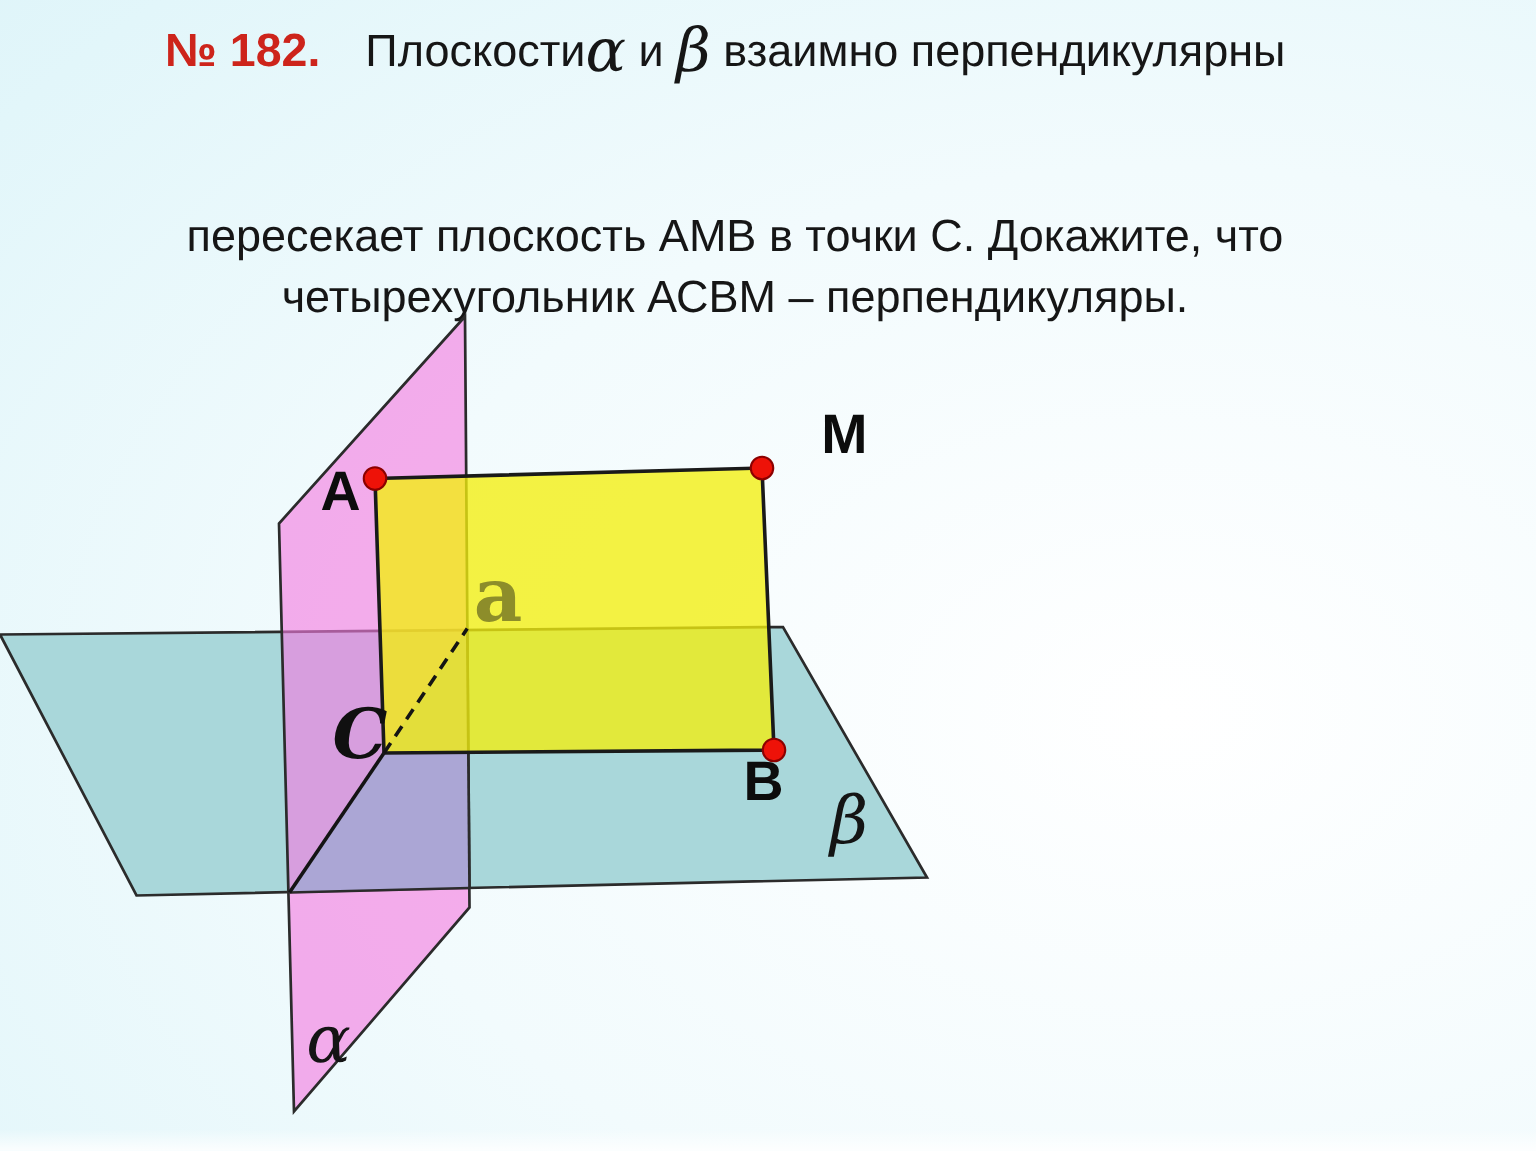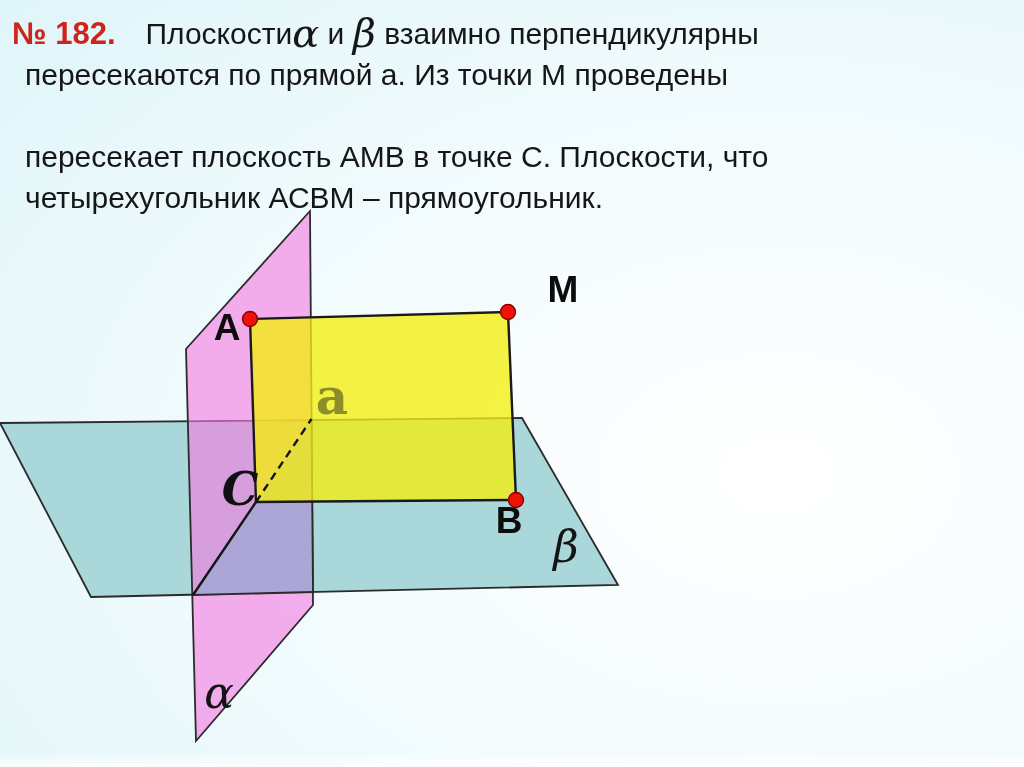--- a/index.html
+++ b/index.html
@@ -9,20 +9,21 @@
     background:
       linear-gradient(to top, rgba(255,255,255,.85) 0px, rgba(255,255,255,0) 14px),
       radial-gradient(140% 125% at 76% 62%, #ffffff 0%, #f2fbfd 38%, #e2f6fa 68%, #d4f0f6 100%);
     font-family:"Liberation Sans", sans-serif;
   }
   
   #problem{
     position:absolute;left:25px;top:13px;width:930px;
     font-size:30px;line-height:41px;color:#161616;
     text-indent:-13px;
+    text-align:center;
   }
   #problem .num{
     font-weight:bold;font-size:31px;color:#cd241b;
     margin-right:30px;
   }
   #problem .greek{
     font-family:"DejaVu Serif", serif;font-style:italic;
     font-size:40px;line-height:1px;vertical-align:-3px;
   }
   
@@ -37,24 +38,24 @@
   .lbl-greek{font-family:"DejaVu Serif", serif;font-style:italic;font-size:44px;fill:#141414;}
   text{user-select:none;}
 </style>
 </head>
 <body>
 
 <div id="slide">
 
   <div id="problem">
     <span class="num">№ 182.</span><span>Плоскости</span><span class="greek">α</span><span> и </span><span class="greek">β</span><span> взаимно перпендикулярны</span><br>
-    <span>пересекаются по прямой а. Из точки М проведены</span><br>
     <br>
-    <span>пересекает плоскость АМВ в точке С. Плоскости, что</span><br>
-    <span>четырехугольник АСВМ – прямоугольник.</span>
+    <br>
+    <span>пересекает плоскость АМВ в точки С. Докажите, что</span><br>
+    <span>четырехугольник АСВМ – перпендикуляры.</span>
   </div>
 
   <svg id="diagram" width="1024" height="767" viewBox="0 0 1024 767">
 
     <polygon class="edge-thin" points="0,423 522,418 618,585 91,597" fill="#a9d7da"></polygon>
 
     <polygon class="edge-thin" points="310,211 186,349 196,741 313,605" fill="rgba(244,122,224,0.62)"></polygon>
 
     <polygon points="193,595 311.5,419 313,592" stroke="none" fill="#aba6d5"></polygon>
 

